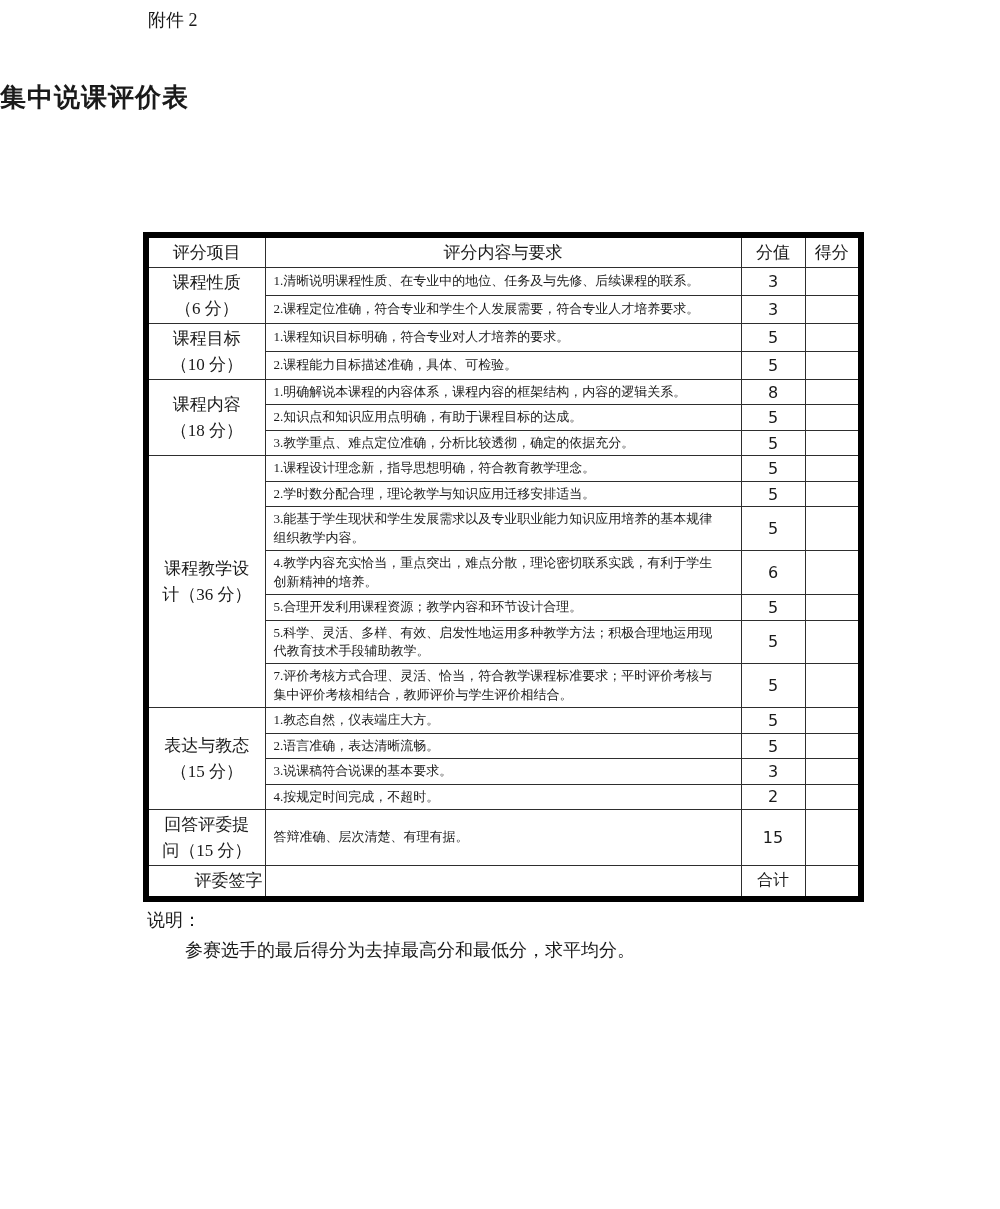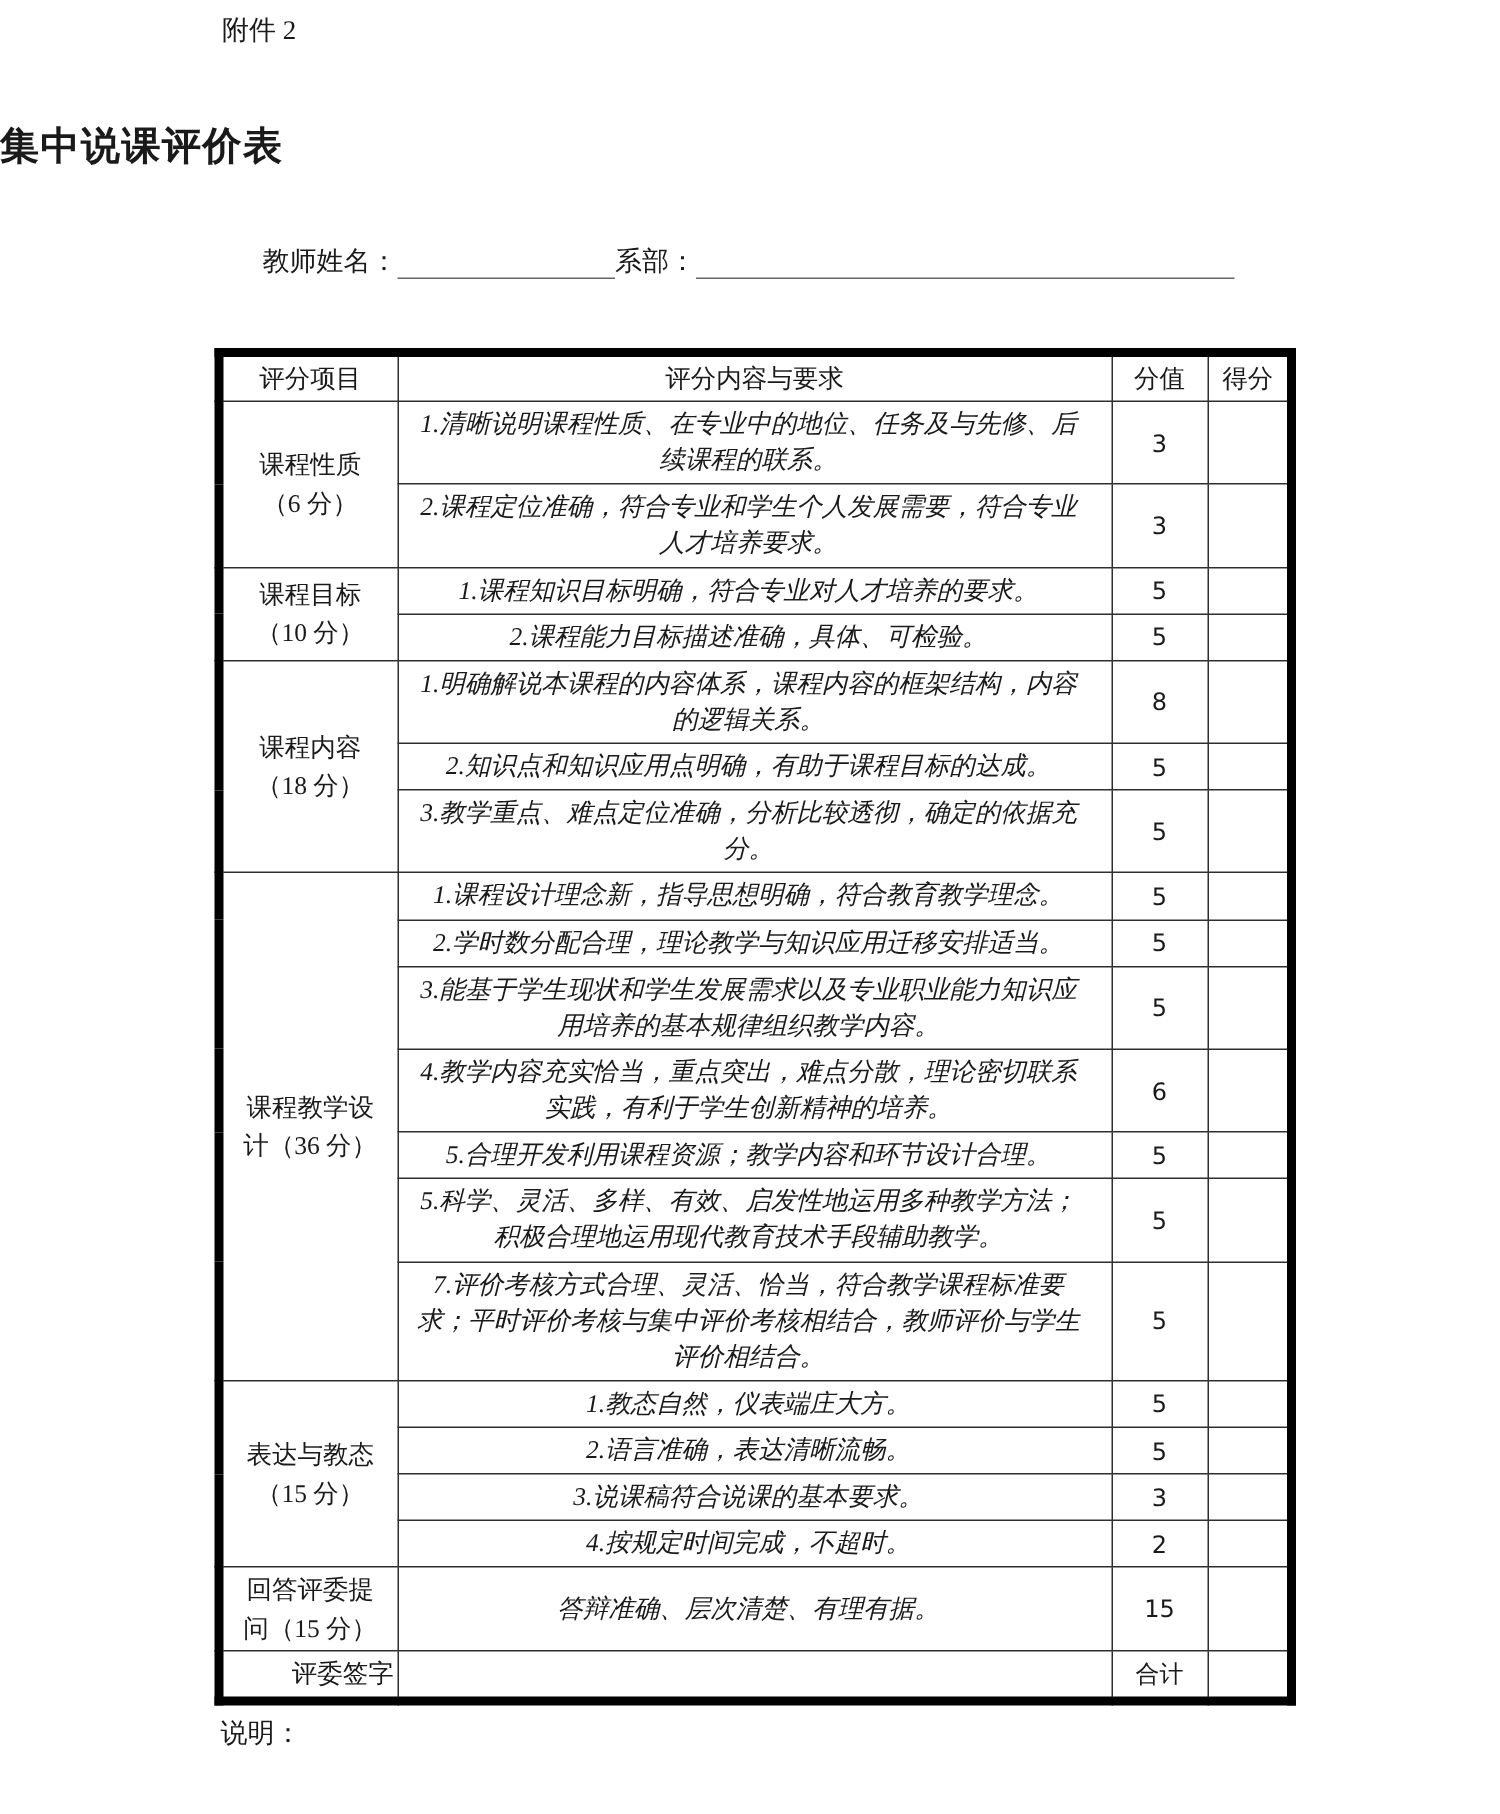--- a/index.html
+++ b/index.html
@@ -17,46 +17,40 @@
   .blank{display:inline-block;border-bottom:1px solid #666;height:24px;}
   .blank-a{width:145px;}
   .blank-c{width:185px;}
   .blank-grow{flex:1;}
   .table-wrap{position:absolute;left:143px;top:232px;width:715px;}
   table{border-collapse:collapse;table-layout:fixed;width:715px;border:6px solid #000000;}
   th,td{border:1px solid #2e2e2e;vertical-align:middle;}
   th{font-weight:normal;font-size:17px;padding:3px 0;text-align:center;}
   td.cat{text-align:center;font-size:17px;line-height:1.5;white-space:pre-line;padding:2px 2px;}
   td.cat-left{text-align:right;padding-left:6px;}
-  td.content{font-size:17px;line-height:1.42;text-align:center;padding:3px 16px 3px 8px;font-style:italic;}
+  td.content{font-size:13px;line-height:1.42;text-align:left;padding:3px 16px 3px 8px;}
   td.score{text-align:center;font-family:"DejaVu Sans","Liberation Sans",sans-serif;font-size:16px;}
   td.earned{background:#ffffff;}
   .pv3{padding-top:3px;padding-bottom:3px;}
   .pv2{padding-top:2px;padding-bottom:2px;}
   .pv7{padding-top:7px;padding-bottom:7px;}
   .pv1{padding-top:1px;padding-bottom:1px;}
   .pv10{padding-top:10px;padding-bottom:10px;}
   .note{margin-top:6px;font-size:18px;}
   .note-label{margin:4px;}
   .note-text{margin:6px 0 0 0;padding-left:42px;}
 </style>
 </head>
 <body>
 
 <div class="attachment">附件 2</div>
 
 <div class="title">集中说课评价表</div>
 
 <div class="meta">
-  <div class="meta-row">
-    <span class="label">教师姓名：</span>
-    <span class="blank blank-a"></span>
-    <span class="label">系部：</span>
-    <span class="blank blank-grow"></span>
-  </div>
 </div>
 
 <div class="table-wrap">
   <table>
     <colgroup>
       <col style="width:119px">
         <col style="width:476px">
         <col style="width:64px">
         <col style="width:56px">
     </colgroup>
@@ -179,14 +173,15 @@
         <tr>
           <td class="cat cat-left" rowspan="1">评委签字</td>
           <td class="content pv10"></td>
           <td class="score">合计</td>
           <td class="earned"></td>
         </tr>
       </tbody>
   </table>
   <div class="note">
     <p class="note-label">说明：</p>
+    <p class="note-text">参赛选手的最后得分为去掉最高分和最低分，求平均分。</p>
   </div>
 </div>
 
 </body></html>

